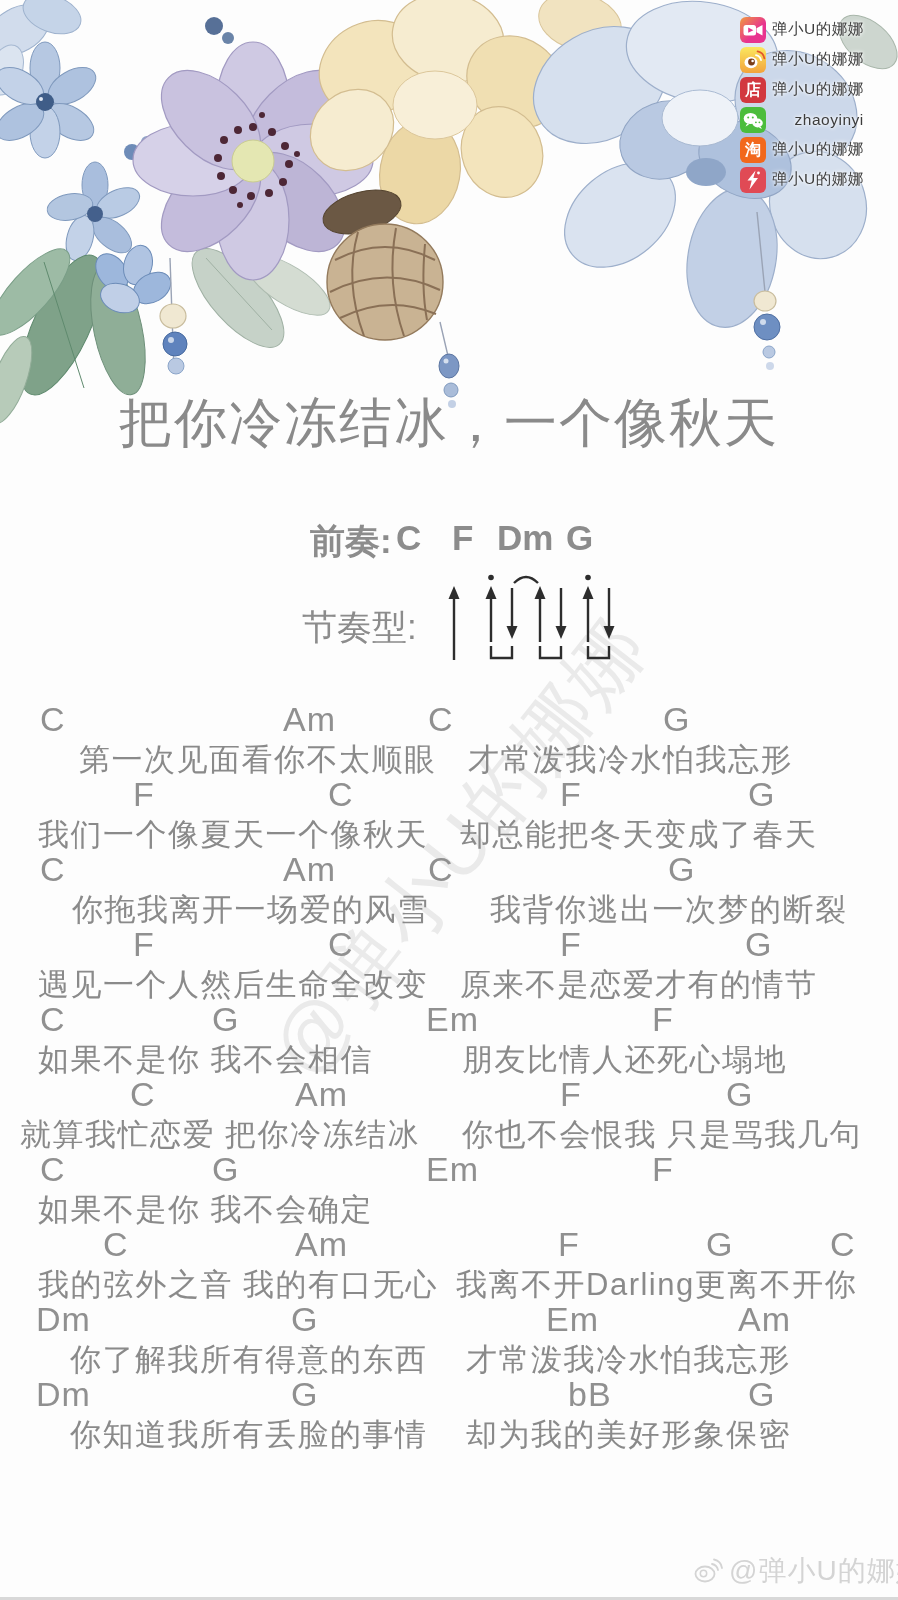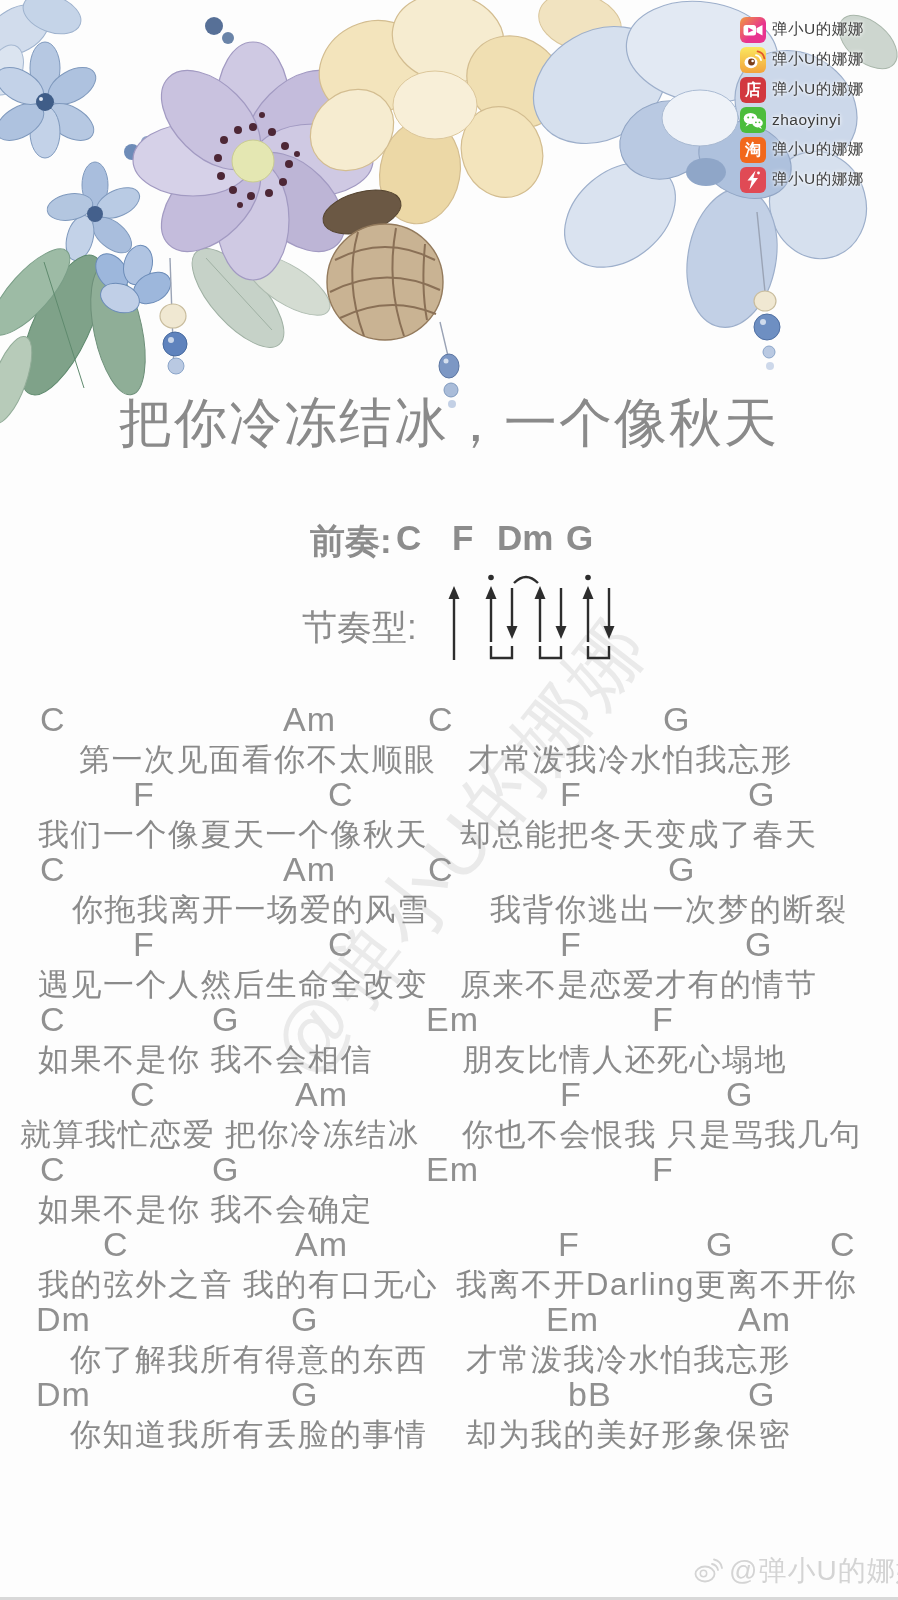--- a/index.html
+++ b/index.html
@@ -5,21 +5,21 @@
   html,body{margin:0;padding:0;background:#e9e9e9;}
   .page{position:relative;width:898px;height:1600px;margin:0 auto;background:#fdfdfd;
         overflow:hidden;font-family:"Liberation Sans","DejaVu Sans",sans-serif;color:#8c8c8c;}
   .page::after{content:"";position:absolute;left:0;right:0;bottom:0;height:3px;background:#d8d8d8;}
 
   
   .header-art{position:absolute;top:0;left:0;}
 
   
   .badges{position:absolute;top:16px;left:740px;display:flex;flex-direction:column;gap:3px;z-index:5;}
-  .badge{display:flex;align-items:center;gap:6px;height:27px;padding-right:2px;}
+  .badge{display:flex;align-items:center;gap:6px;height:27px;padding-right:2px;justify-content:space-between;}
   .badge-ic{width:26px;height:26px;border-radius:6px;flex:0 0 26px;display:flex;align-items:center;
             justify-content:center;color:#fff;font-weight:bold;font-size:16px;line-height:1;}
   .ic-video{background:linear-gradient(135deg,#f09a3e 0%,#e8338f 60%);}
   .ic-weibo{background:linear-gradient(180deg,#fbe75f,#f2a33c);}
   .ic-shop{background:#d2383f;}
   .ic-wechat{background:#4cbd3c;}
   .ic-taobao{background:#f2681c;}
   .ic-live{background:#e04a55;}
   .badge-label{font-size:15.5px;color:#3c3c3c;letter-spacing:.5px;white-space:nowrap;
                text-shadow:0 0 3px #fff,0 0 5px #fff;}

